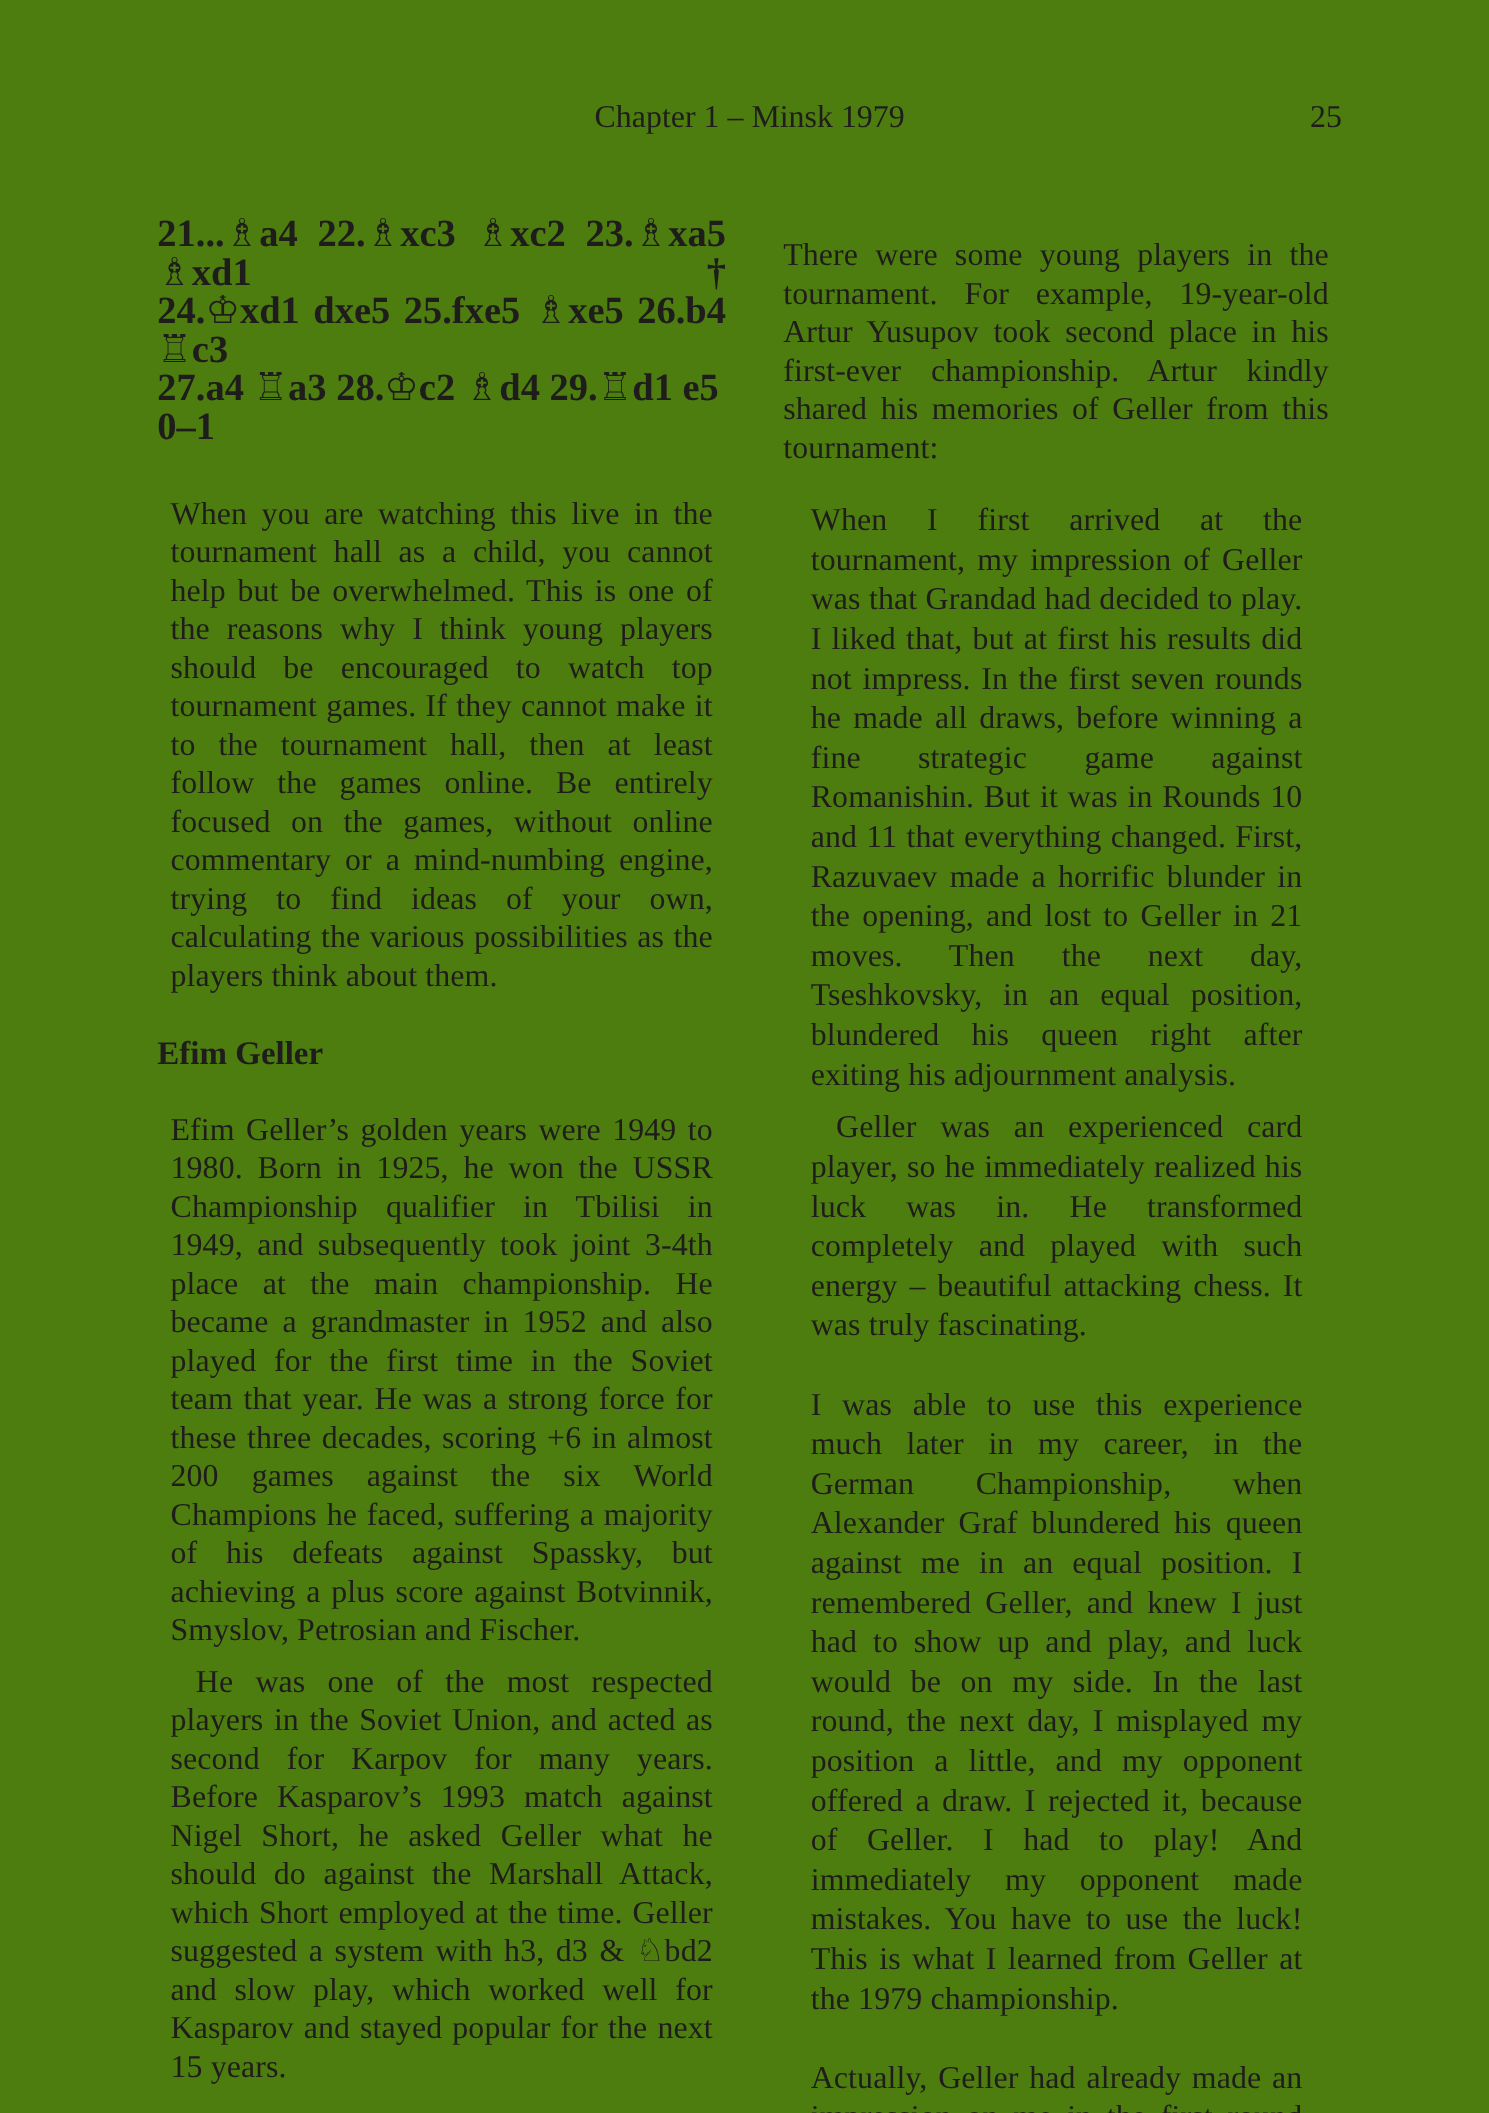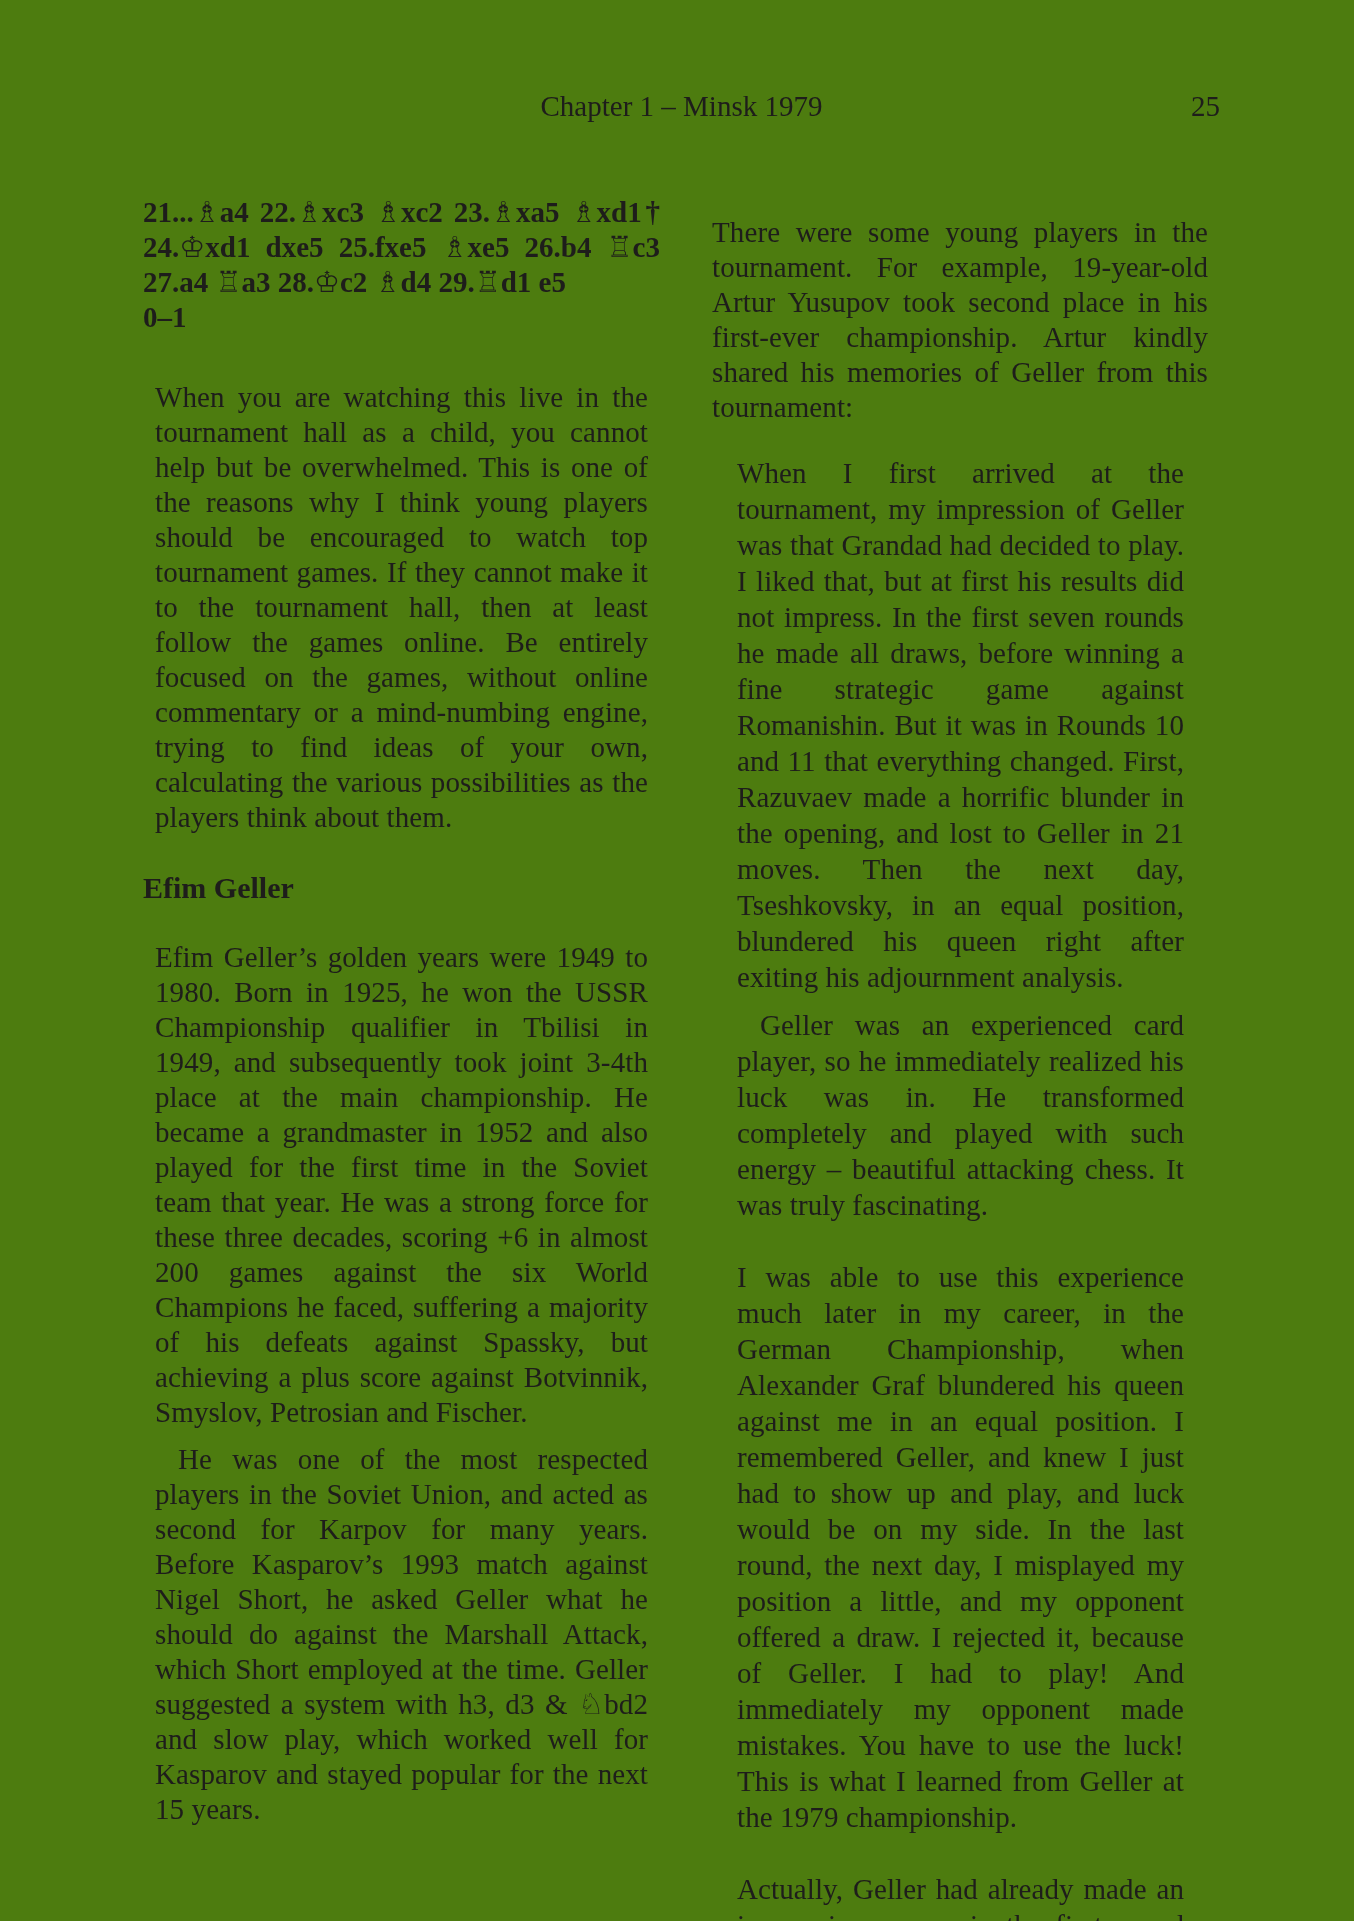--- a/index.html
+++ b/index.html
@@ -28,21 +28,21 @@
   .col-right{ width:520px; padding-top:8px; }
   p{ margin:12px; }
   .body{
     font-size:29px;line-height:35px;
     text-align:justify;
     letter-spacing:0.1px;
   }
   .gap-after{ margin-bottom:35px; }
   .moves{
     font-weight:bold;
-    font-size:29px;line-height:35px;
+    font-size:35px;line-height:35px;
     margin-bottom:45px;
     font-family:"Liberation Serif","DejaVu Serif","DejaVu Sans",serif;
   }
   .move-line{ white-space:normal; }
   .justify-full{ text-align:justify; text-align-last:justify; }
   .section-heading{
     font-size:30px;line-height:35px;font-weight:bold;
     text-align:left;
     margin:0 0 35px 0;
   }

